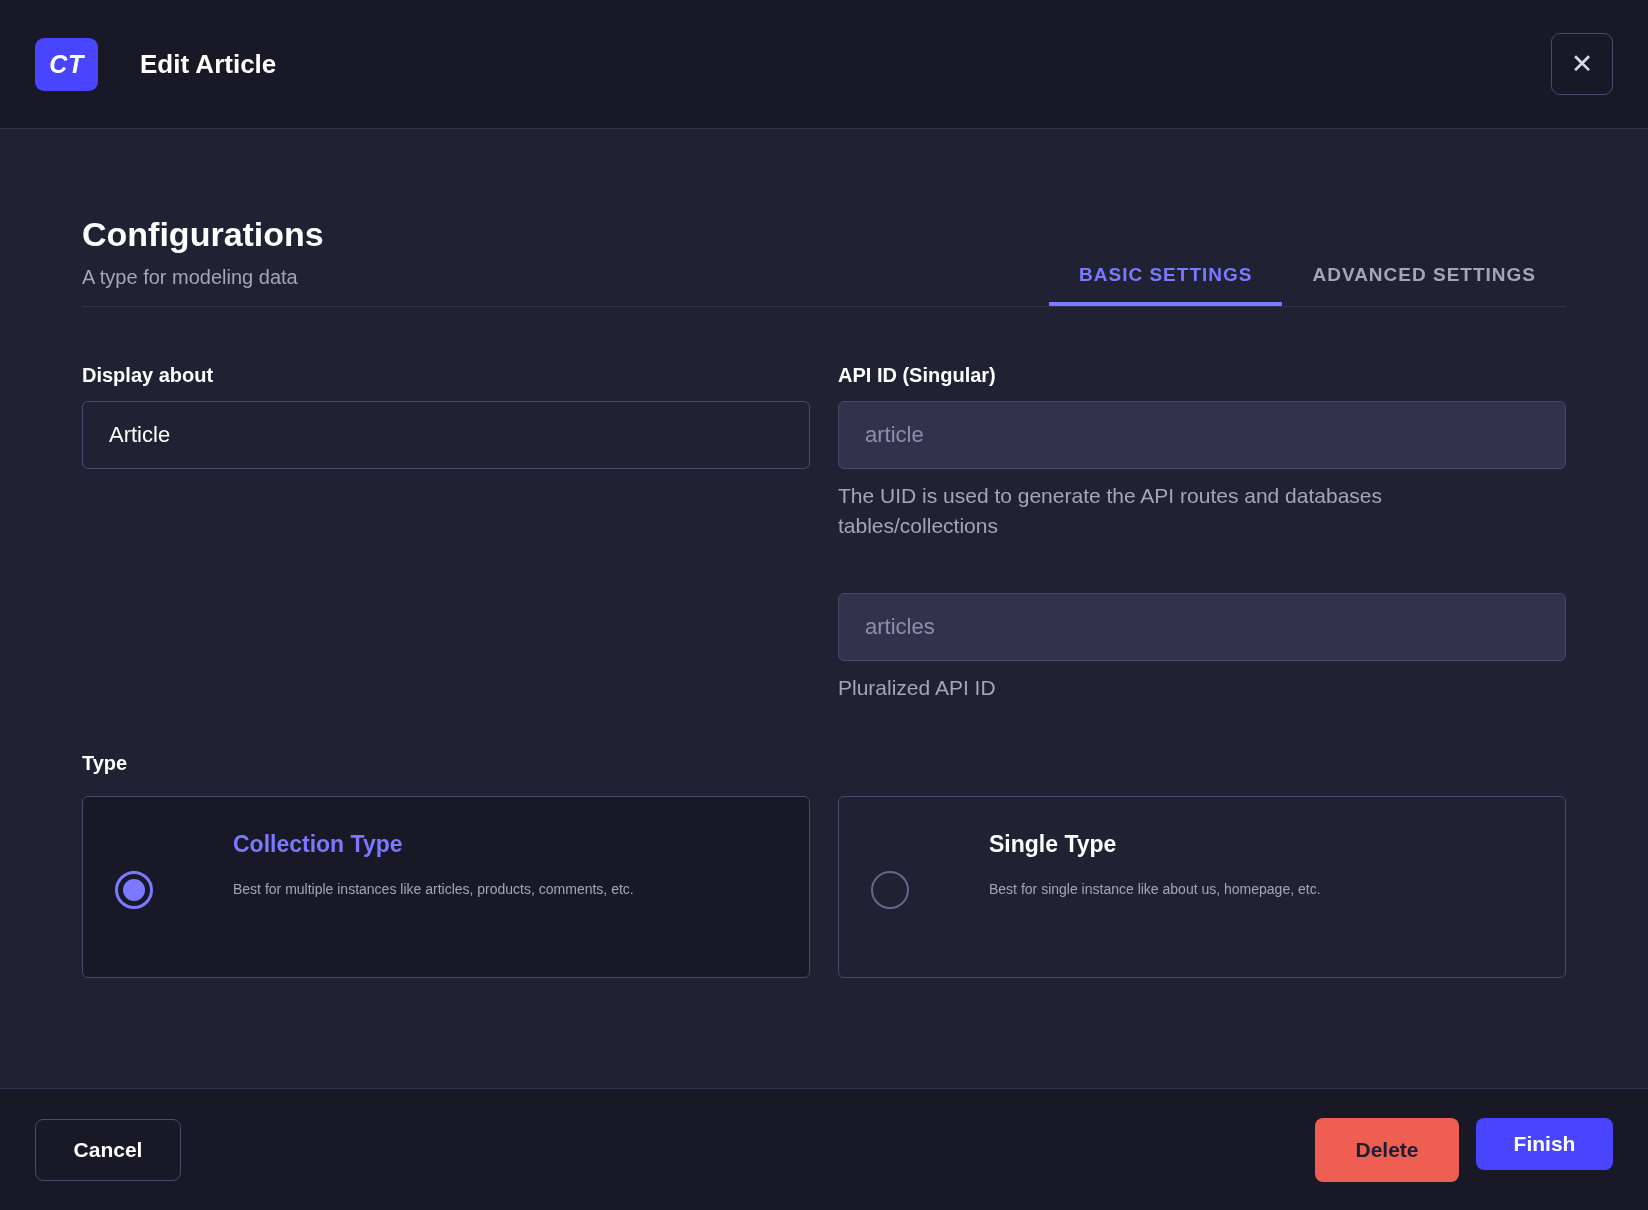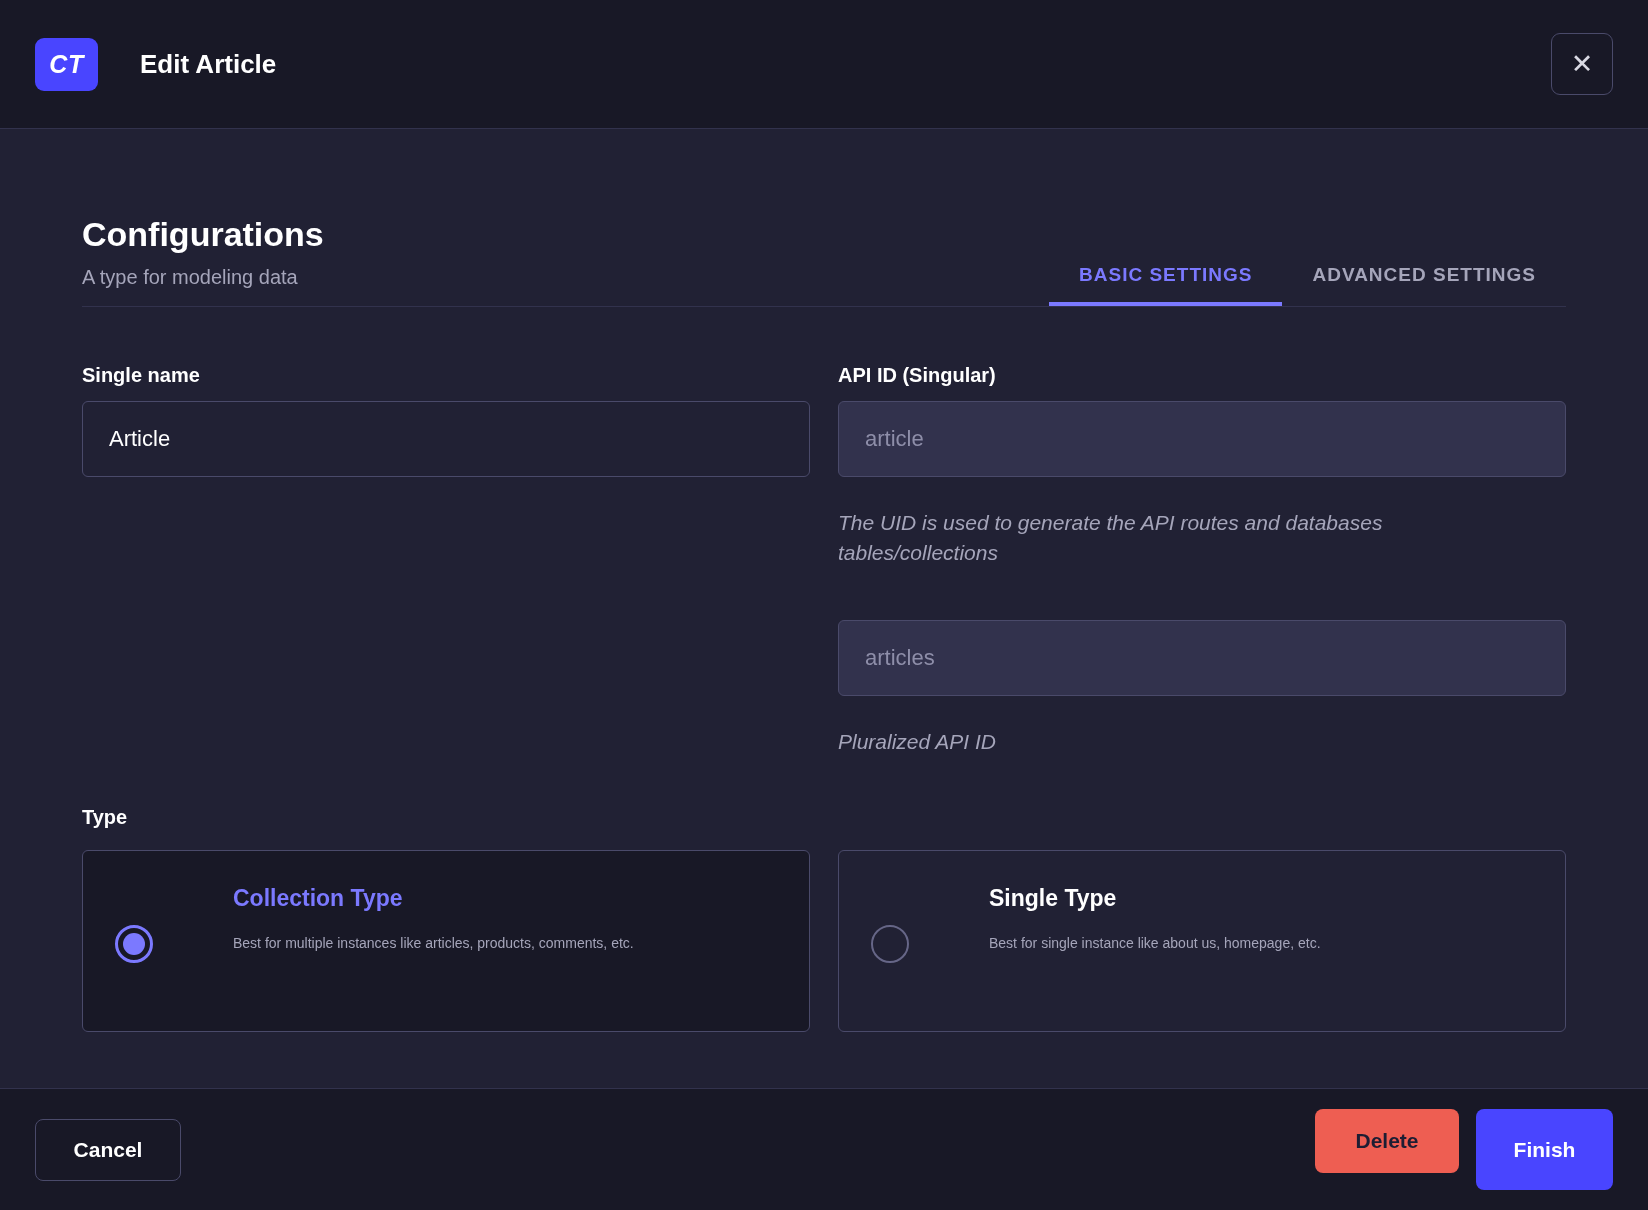--- a/index.html
+++ b/index.html
@@ -63,31 +63,31 @@
   
   .form-grid {
     margin-top:57px;
     display:grid;
     grid-template-columns:1fr 1fr;
     column-gap:28px;
     align-items:start;
   }
   .field-label { font-size:20px; font-weight:bold; color:#ffffff; margin-bottom:14px; }
   .text-input {
-    width:100%; height:76px;
+    width:100%; height:68px;
     border:1px solid #4a4a6a; border-radius:6px;
     background:transparent;
     font-family:"Liberation Sans", sans-serif;
     font-size:22px; color:#ffffff;
     padding:0 26px;
     outline:none;
   }
   .text-input.muted { background:#32324d; color:#8e8ea9; }
   .text-input.muted::placeholder { color:#8e8ea9; opacity:1; }
-  .field-hint { margin-top:31px; font-size:21px; line-height:30px; color:#a5a5ba; max-width:690px;font-style:italic; }
+  .field-hint { margin-top:12px; font-size:21px; line-height:30px; color:#a5a5ba; max-width:690px; }
   .field-group.plural { margin-top:52px; }
 
   
   .type-section { margin-top:49px; }
   .type-label { font-size:20px; font-weight:bold; color:#ffffff; margin-bottom:21px; }
   .type-grid { display:grid; grid-template-columns:1fr 1fr; column-gap:28px; }
   .type-card {
     height:182px;
     border:1px solid #4a4a6a; border-radius:6px;
     display:flex; align-items:flex-start;
@@ -125,21 +125,21 @@
     border-radius:8px; cursor:pointer;
     border:none;
     display:flex; align-items:center; justify-content:center;
   }
   .btn-cancel {
     width:146px; height:62px;
     background:transparent; border:1px solid #4a4a6a; color:#ffffff;
   }
   .footer-right { margin-left:auto; display:flex; gap:17px; }
   .btn-delete { width:144px; height:64px; background:#ee5e52; color:#1d1d33; }
-  .btn-finish { width:137px; height:81px; background:#4945ff; color:#ffffff; }
+  .btn-finish { width:137px; height:52px; background:#4945ff; color:#ffffff; }
 </style>
 </head>
 <body>
 
 <div class="modal">
 
   <div class="modal-header">
     <div class="ct-badge">
       <span>CT</span>
     </div>
@@ -158,21 +158,21 @@
       </div>
       <div class="tabs">
         <button class="tab active">BASIC SETTINGS</button>
         <button class="tab">ADVANCED SETTINGS</button>
       </div>
     </div>
 
     <div class="form-grid">
 
       <div class="field-group">
-        <div class="field-label">Single name</div>
+        <div class="field-label">Display about</div>
         <input class="text-input" type="text" value="Article" style="">
       </div>
 
       <div>
         <div class="field-group">
           <div class="field-label">API ID (Singular)</div>
           <input class="text-input muted" type="text" readonly="" placeholder="article" style="">
           <div class="field-hint">The UID is used to generate the API routes and databases tables/collections</div>
         </div>
 

